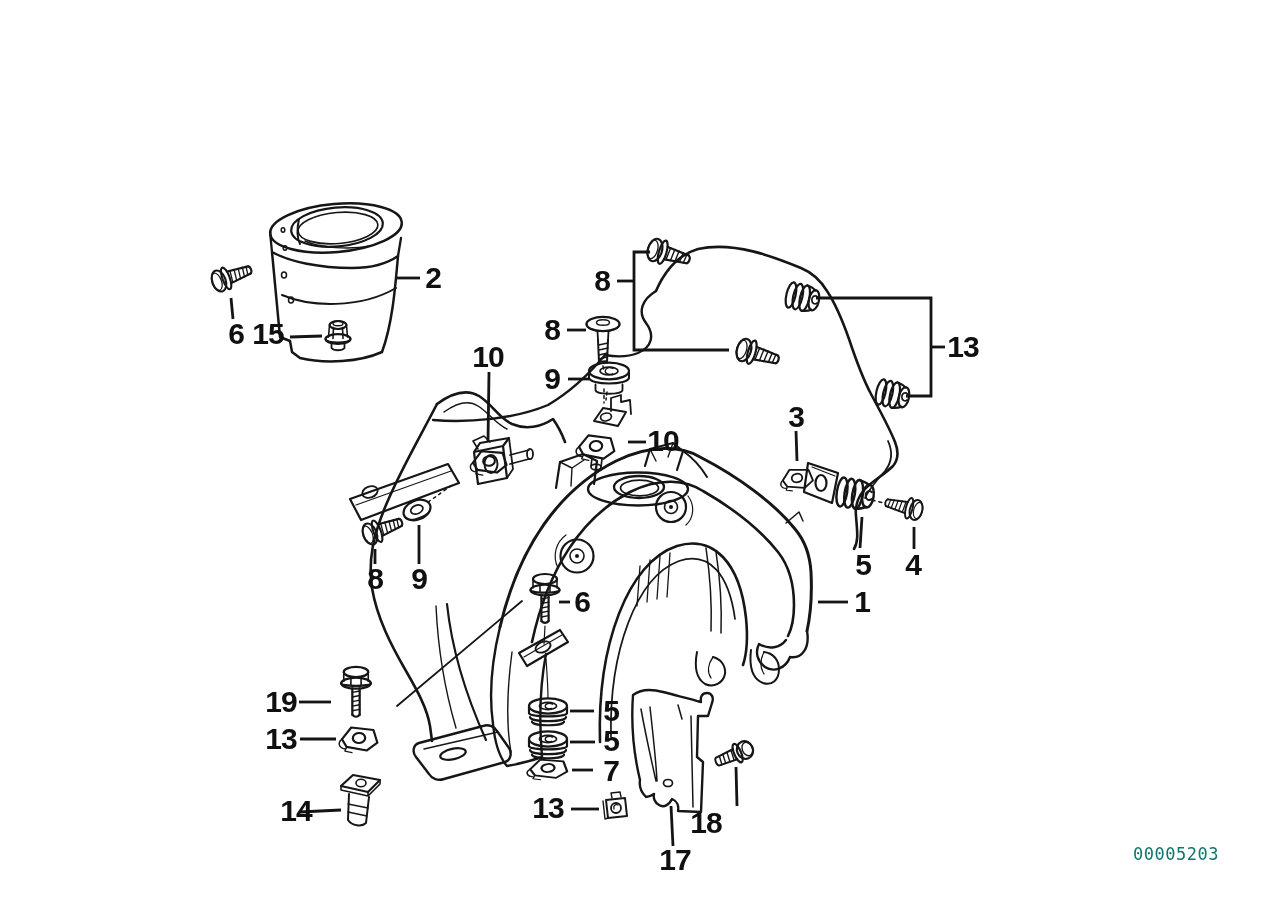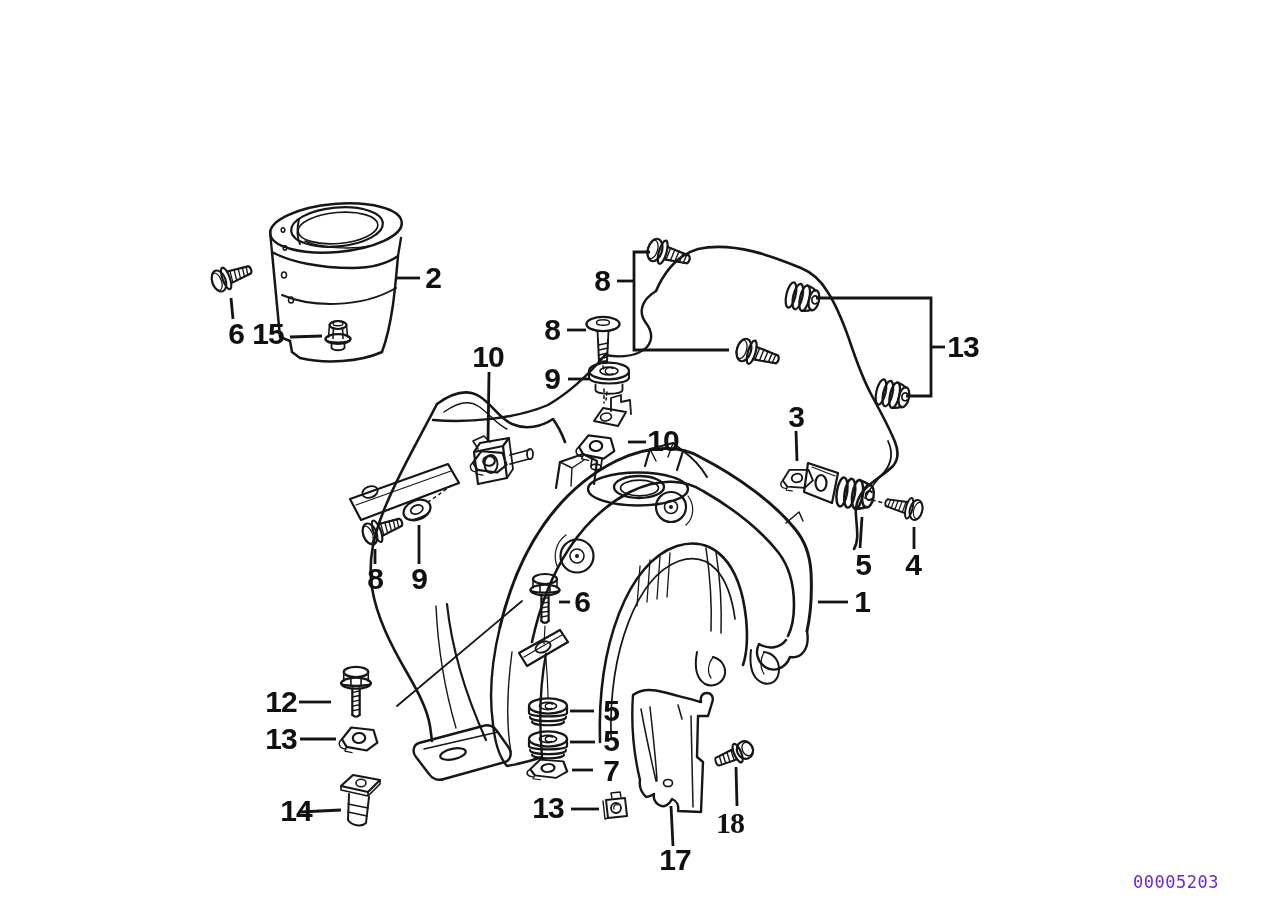--- a/index.html
+++ b/index.html
@@ -4,21 +4,21 @@
 <title>Parts Diagram</title>
 <style>
   html,body{margin:0;padding:0;background:#fff;}
   #stage{position:relative;width:1288px;height:910px;background:#ffffff;overflow:hidden;
          font-family:"Liberation Sans",sans-serif;}
   #artwork{position:absolute;left:0;top:0;}
   .callout{position:absolute;transform:translate(-50%,-50%);
            font:700 30px/1 "Liberation Sans",sans-serif;letter-spacing:-1px;color:#101010;
            white-space:nowrap;}
   .docnum{position:absolute;left:1133px;top:845px;
-          font:400 17px/1.1 "DejaVu Sans Mono",monospace;color:#6d28d9;letter-spacing:0.5px;margin-top:28px;}
+          font:400 17px/1.1 "DejaVu Sans Mono",monospace;color:#0f766e;letter-spacing:0.5px;}
 </style>
 </head>
 <body>
 
 <div id="stage">
 
 <svg id="artwork" width="1288" height="910" viewBox="0 0 1288 910" xmlns="http://www.w3.org/2000/svg">
   <defs>
     <g id="sA">
       <ellipse cx="0" cy="0" rx="7" ry="11.5"></ellipse>
@@ -332,21 +332,21 @@
     <div class="callout" style="left: 582px; top: 602px;">6</div>
     <div class="callout" style="left: 611px; top: 771px;">7</div>
     <div class="callout" style="left: 602px; top: 281px;">8</div>
     <div class="callout" style="left: 552px; top: 330px;">8</div>
     <div class="callout" style="left: 375px; top: 579px;">8</div>
     <div class="callout" style="left: 552px; top: 379px;">9</div>
     <div class="callout" style="left: 419px; top: 579px;">9</div>
     <div class="callout" style="left: 488px; top: 357px;">10</div>
     <div class="callout" style="left: 663px; top: 441px;">10</div>
     <div class="callout" style="left: 236px; top: 334px;">6</div>
-    <div class="callout" style="left: 281px; top: 702px;">12</div>
+    <div class="callout" style="left: 281px; top: 702px;">19</div>
     <div class="callout" style="left: 281px; top: 739px;">13</div>
     <div class="callout" style="left: 548px; top: 808px;">13</div>
     <div class="callout" style="left: 296px; top: 811px;">14</div>
     <div class="callout" style="left: 268px; top: 334px; text-align: right;">15</div>
     <div class="callout" style="left: 675px; top: 860px;">17</div>
     <div class="callout" style="left: 963px; top: 347px;">13</div>
-    <div class="callout" style="left: 730px; top: 823px; font-family: Liberation Serif, serif;">18</div>
+    <div class="callout" style="left: 706px; top: 823px;">18</div>
   </div>
 
 </body></html>

